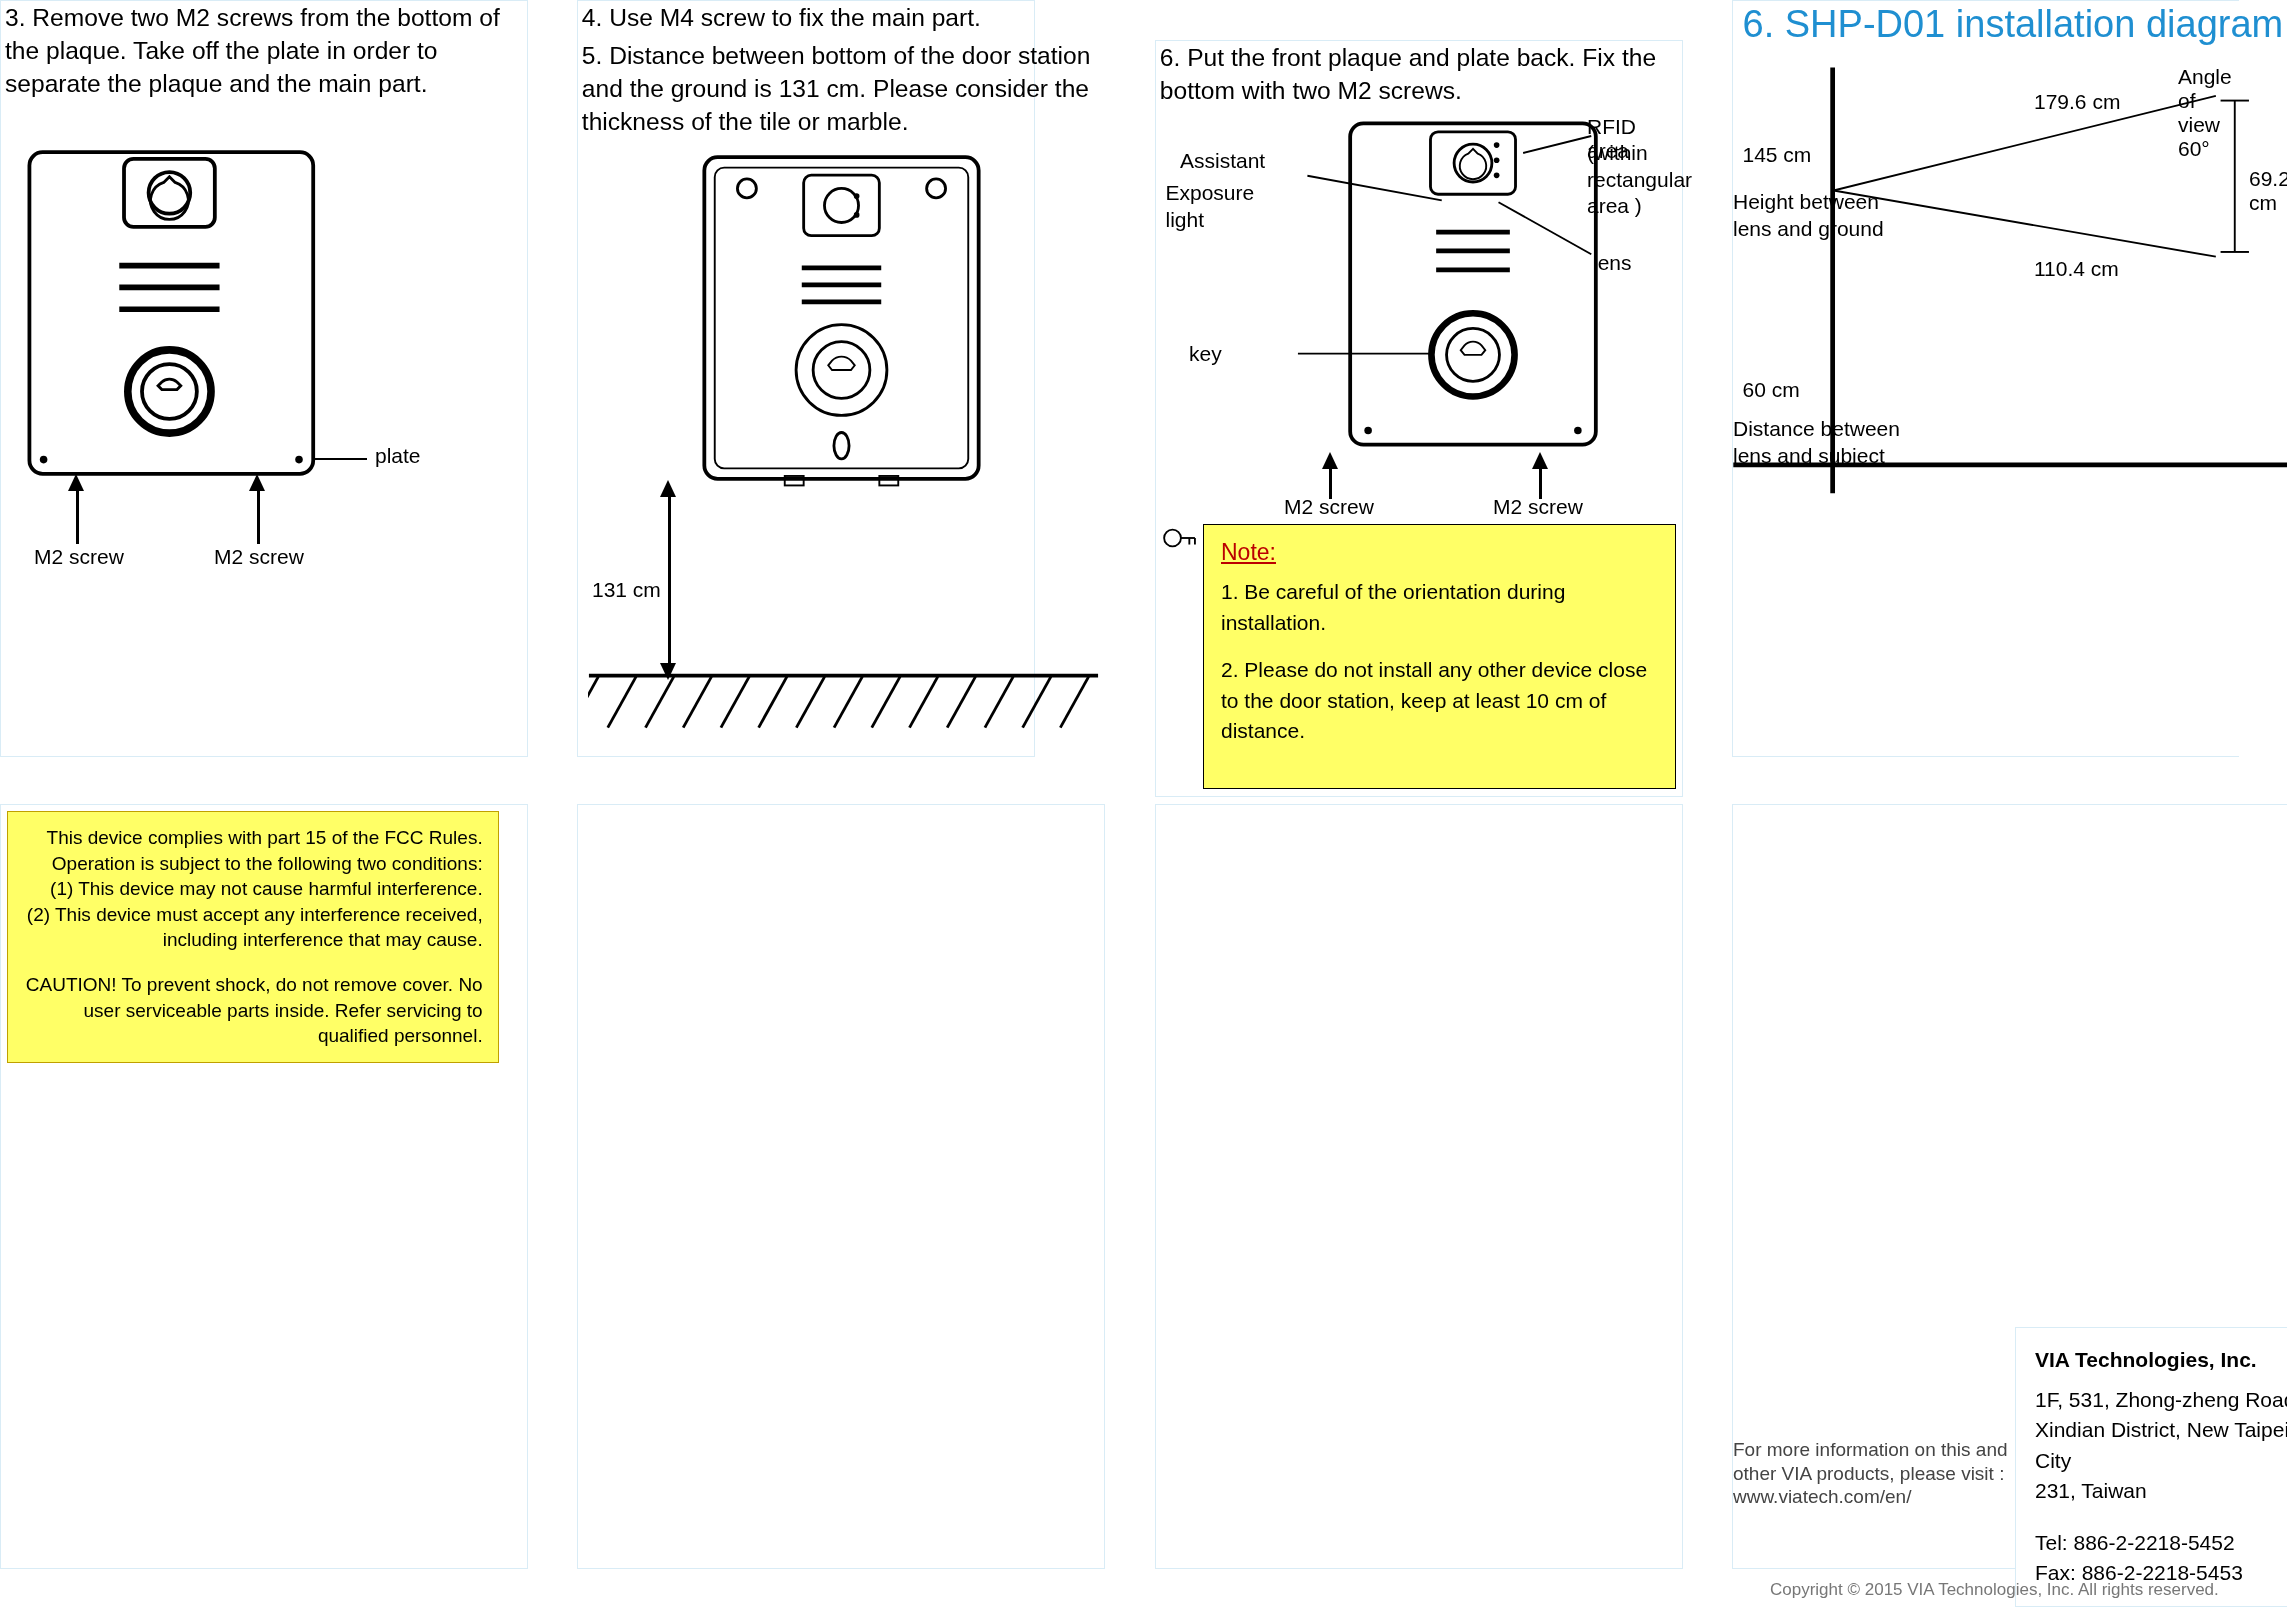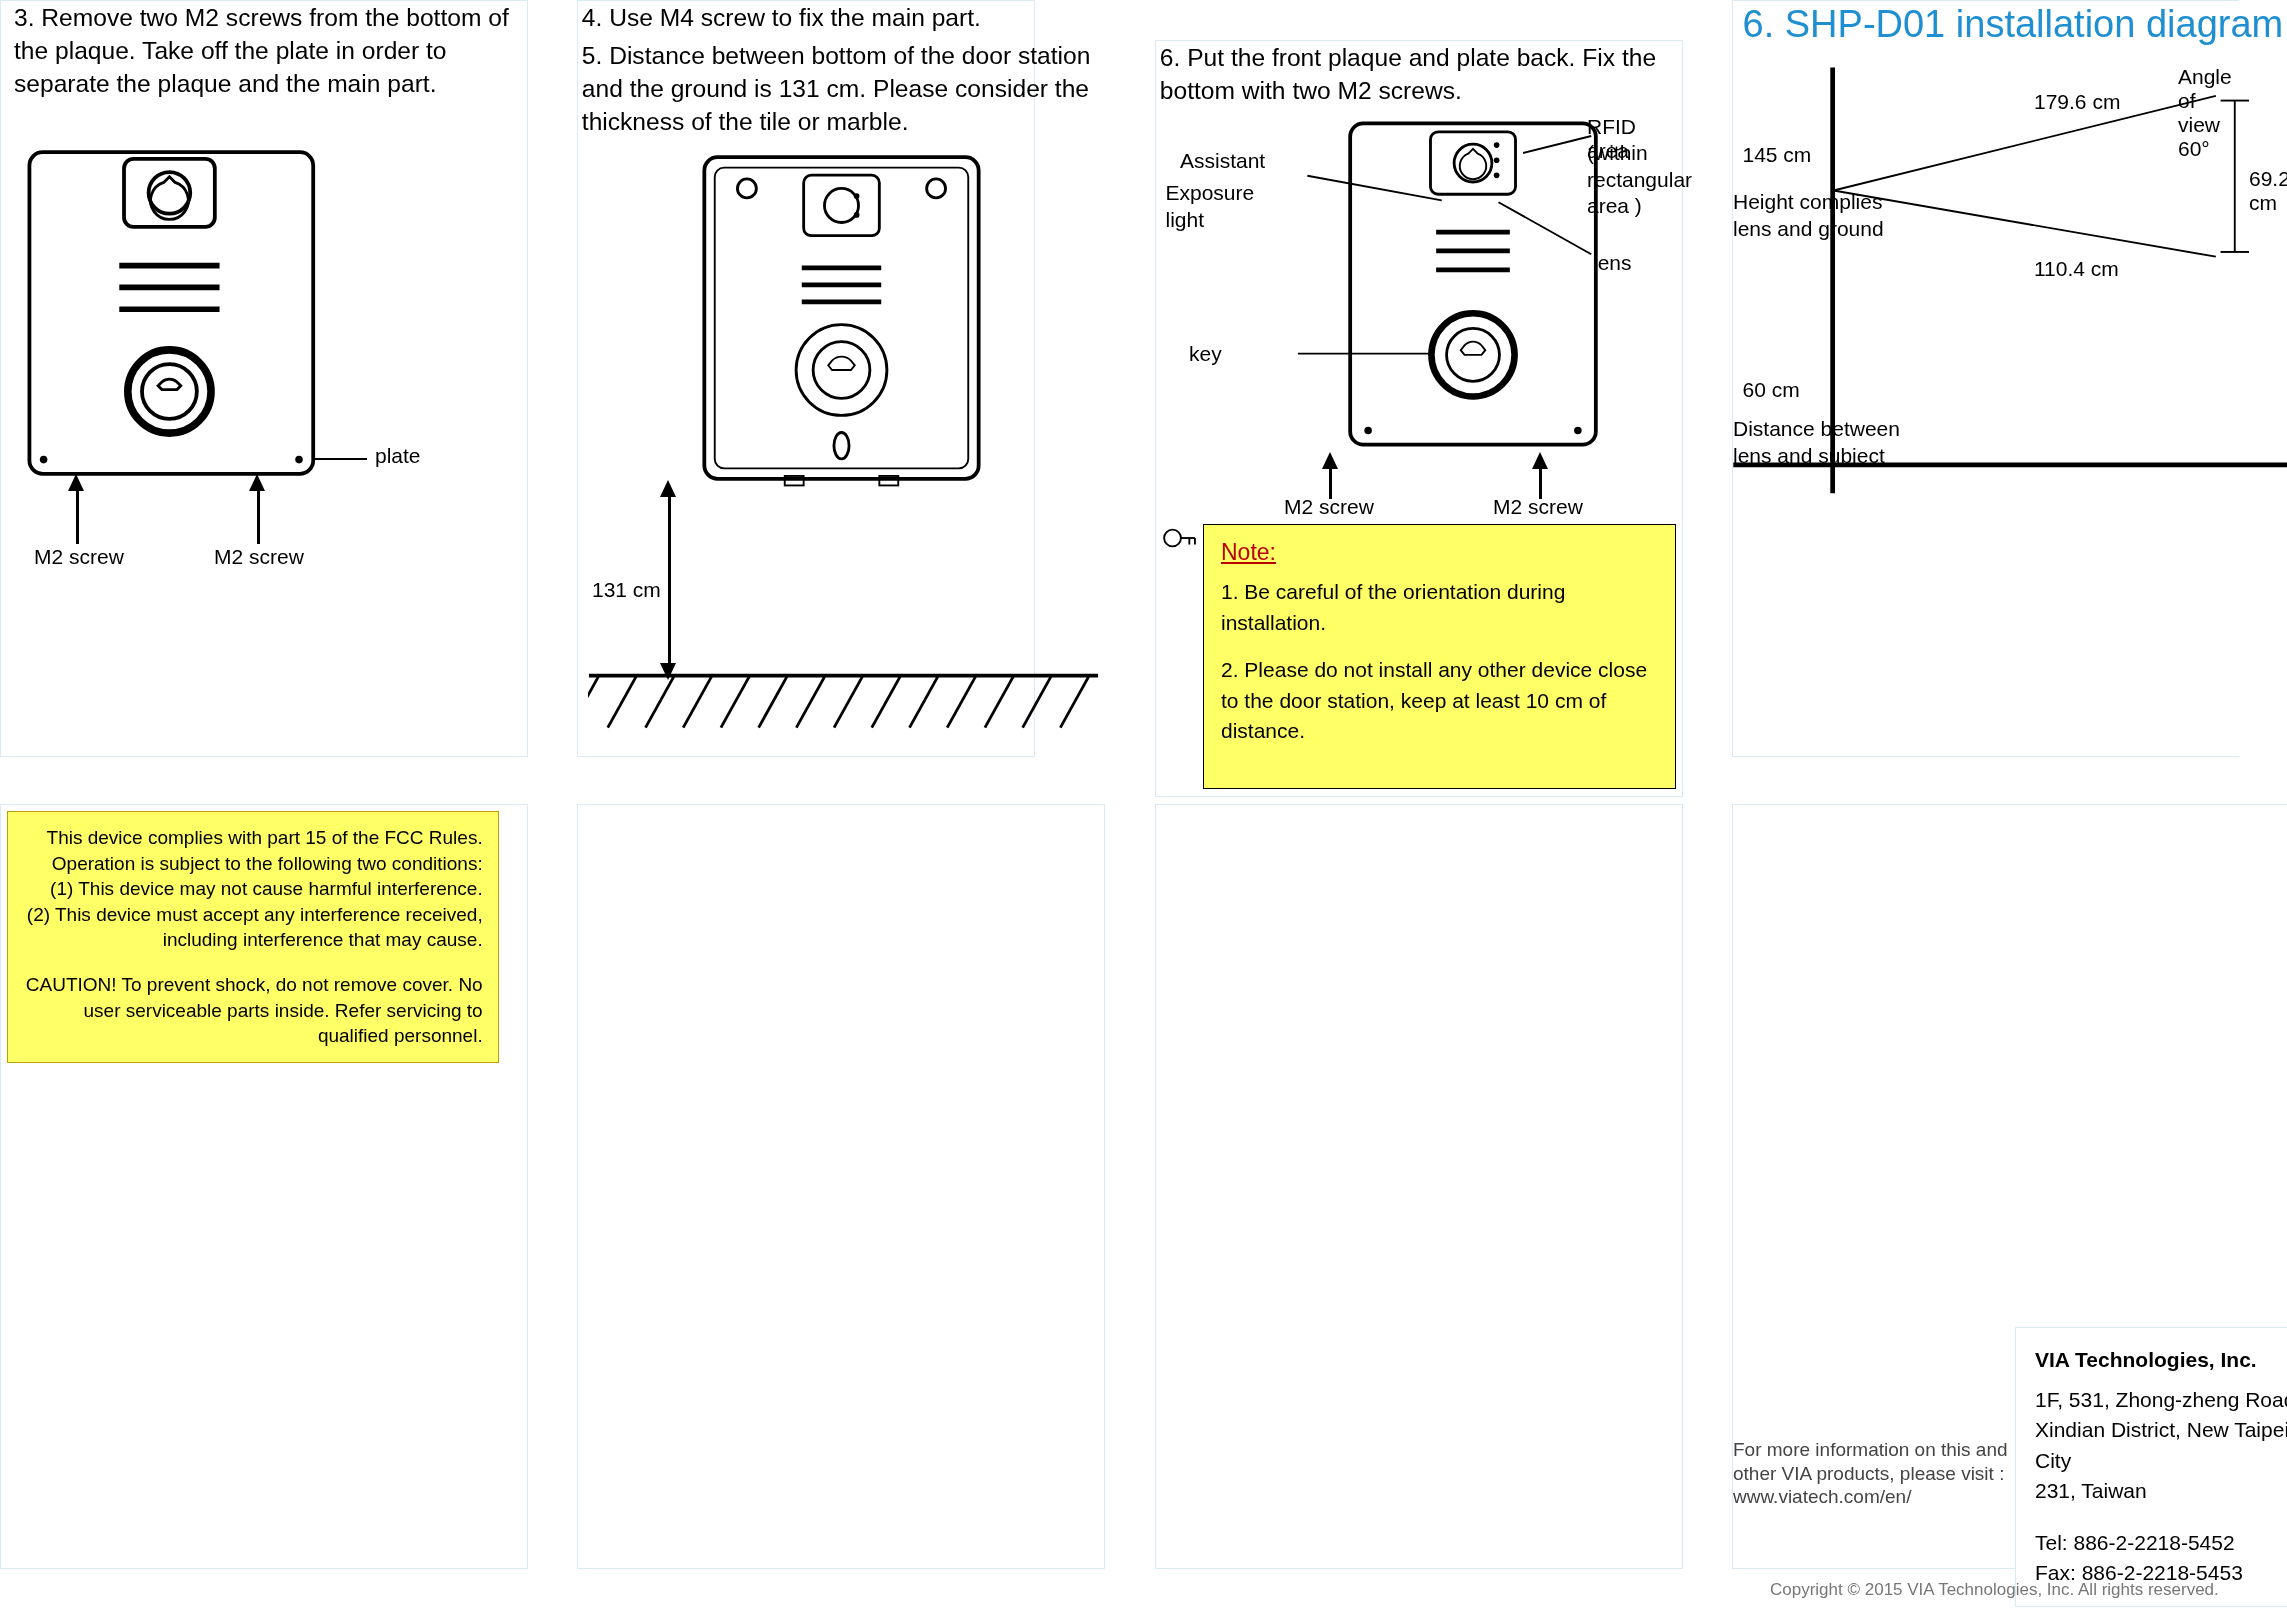--- a/index.html
+++ b/index.html
@@ -17,21 +17,21 @@
   .dim{font-size:21px;color:#000;}
   .arrow-up{width:0;height:0;border-left:8.5px solid transparent;border-right:8.5px solid transparent;border-bottom:17px solid #000;position:absolute;}
   .vline{position:absolute;width:3.8px;background:#000;}
   .hline{position:absolute;height:3.8px;background:#000;}
   svg{display:block;}
 </style>
 </head>
 <body>
 
 <div class="panel" style="left:0px;top:0px;width:528px;height:757px;">
-  <div class="step" style="position:absolute;left:0;top:0;width:528px;padding:0 13px;">3.  Remove two M2 screws from the bottom of the plaque. Take off the plate in order to separate the plaque and the main part.</div>
+  <div class="step" style="position:absolute;left:0;top:0;width:528px;padding:0 4px;">3.  Remove two M2 screws from the bottom of the plaque. Take off the plate in order to separate the plaque and the main part.</div>
 
   <svg width="341" height="350" style="position:absolute;left:14px;top:137px;" viewBox="0 0 360 370">
     <rect x="15" y="15" width="300" height="340" rx="14" ry="14" fill="#fff" stroke="#000" stroke-width="4"></rect>
     <rect x="115" y="22" width="96" height="72" rx="10" ry="10" fill="#fff" stroke="#000" stroke-width="4"></rect>
     <circle cx="163" cy="58" r="22" fill="#fff" stroke="#000" stroke-width="4"></circle>
     <path d="M163 41 l-6 6 a20 20 0 1 0 12 0 z" fill="none" stroke="#000" stroke-width="3"></path>
     <line x1="110" y1="135" x2="216" y2="135" stroke="#000" stroke-width="6"></line>
     <line x1="110" y1="158" x2="216" y2="158" stroke="#000" stroke-width="6"></line>
     <line x1="110" y1="181" x2="216" y2="181" stroke="#000" stroke-width="6"></line>
     <circle cx="163" cy="268" r="44" fill="none" stroke="#000" stroke-width="8"></circle>
@@ -184,21 +184,21 @@
     <line x1="515" y1="45" x2="545" y2="45" stroke="#000" stroke-width="2"></line>
     <line x1="515" y1="205" x2="545" y2="205" stroke="#000" stroke-width="2"></line>
   </svg>
 
   <div class="lbl" style="left:445px;top:64px;">Angle of view 60°</div>
   <div class="dim" style="position:absolute;left:301px;top:89px;">179.6 cm</div>
   <div class="dim" style="position:absolute;left:516px;top:166px;">69.2 cm</div>
   <div class="dim" style="position:absolute;left:301px;top:256px;">110.4 cm</div>
 
   <div class="lbl" style="left:9.5px;top:142px;">145 cm</div>
-  <div class="lbl" style="left:0px;top:189px;">Height complies</div>
+  <div class="lbl" style="left:0px;top:189px;">Height between</div>
   <div class="lbl" style="left:0px;top:216px;">lens and ground</div>
 
   <div class="lbl" style="left:9.5px;top:377px;">60 cm</div>
   <div class="lbl" style="left:0px;top:416px;">Distance between</div>
   <div class="lbl" style="left:0px;top:443px;">lens and subject</div>
 </div>
 
 <div class="panel" style="left:0px;top:804px;width:528px;height:765px;">
   <div class="fcc-box" style="left:5.7px;top:5.7px;width:492px;text-align:right;">
     <div>This device complies with part 15 of the FCC Rules. Operation is subject to the following two conditions:</div>

